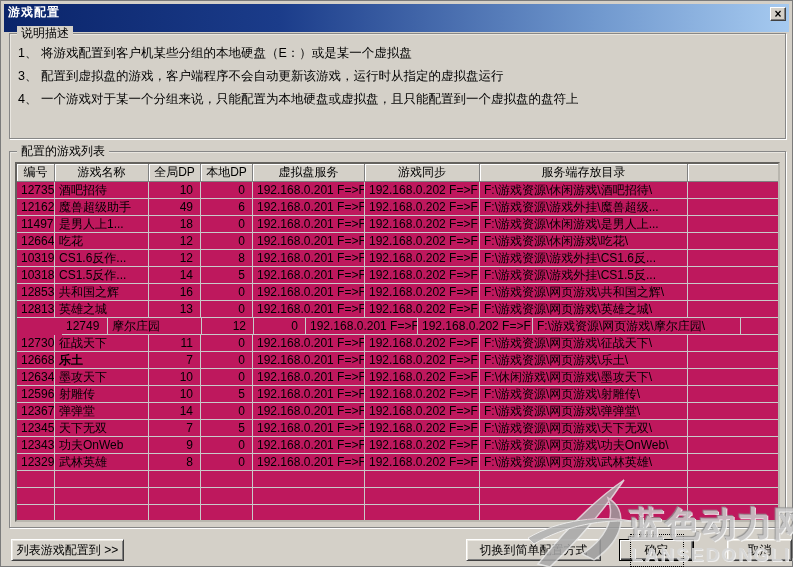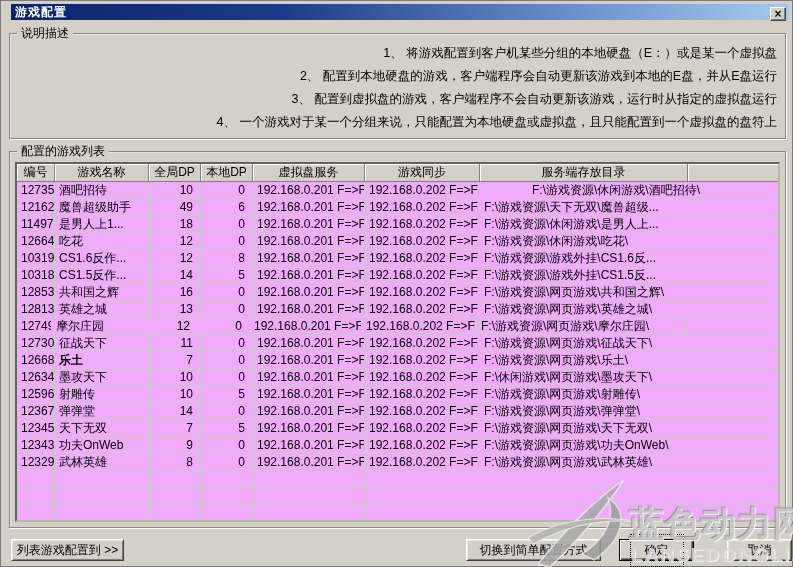--- a/index.html
+++ b/index.html
@@ -3,52 +3,52 @@
 <meta charset="utf-8">
 <style>
   * { margin:0; padding:0; box-sizing:border-box; }
   html,body { width:793px; height:567px; }
   body { font-family:"Liberation Sans", sans-serif; background:#d4d0c8; overflow:hidden; }
 
   .window { position:relative; width:793px; height:567px; background:#d4d0c8;
             border:1px solid #7b7b7b; }
 
   
-  .titlebar { position:absolute; left:10px; top:3px; right:3px; height:16px;
+  .titlebar { position:absolute; left:3px; top:3px; right:3px; height:28px;
               background:linear-gradient(90deg,#0a246a 0%,#1b3c8a 35%,#6f97cd 75%,#a6caf0 100%);
               display:flex; }
   .titlebar-text { color:#ffffff; font-weight:bold; font-size:12px; padding-left:4px;
                    letter-spacing:1px; }
   .close-btn { position:absolute; right:3px; top:3px; width:16px; height:14px;
                background:#d4d0c8; border:1px solid; border-color:#ffffff #404040 #404040 #ffffff;
                box-shadow:inset -1px -1px 0 #808080;
                display:flex; align-items:center; justify-content:center;
                font-size:12px; font-weight:bold; line-height:10px; color:#000; cursor:default; }
 
   
   .groupbox { position:absolute; border:1px solid #878787;
               box-shadow:1px 1px 0 #ffffff, inset 1px 1px 0 #e9e6e0; }
   .groupbox .legend { position:absolute; top:-8px; left:7px; background:#d4d0c8;
                       padding:0 4px; font-size:12px; color:#000; line-height:14px; }
 
-  .desc-group { left:8px; top:32px; width:777px; height:106px;text-align:right; }
-  .desc-list  { position:absolute; left:28px; top:8px; right:8px; }
+  .desc-group { left:8px; top:32px; width:777px; height:106px; }
+  .desc-list  { position:absolute; left:8px; top:8px; right:8px; }
   .inst { font-size:12.5px; color:#000; line-height:23px; white-space:nowrap; }
 
   .list-group { left:8px; top:150px; width:777px; height:377px; }
 
   
   .lv { position:absolute; left:5px; top:10px; width:765px; height:360px;
         background:#ffffff; border:2px inset #b9b6ae; overflow:hidden; }
   .lv-header { display:flex; height:18px; background:#d4d0c8; }
   .hcell { flex:none; font-size:12px; color:#000; text-align:center; line-height:17px;
            background:#d4d0c8; border-right:1px solid #808080; border-bottom:1px solid #808080;
            box-shadow:inset 1px 1px 0 #ffffff; overflow:hidden; white-space:nowrap; cursor:default; }
   .hcell.filler { flex:1; border-right:none; }
-  .lv-row { display:flex; height:17px; background:#f0abfc; }
+  .lv-row { display:flex; height:17px; background:#be185d; }
   .cell { flex:none; font-size:12px; color:#000; line-height:16px; padding-left:4px;
           border-right:1px solid #c9c9c9; border-bottom:1px solid #c9c9c9;
           overflow:hidden; white-space:nowrap; cursor:default; }
   .cell.num { text-align:right; padding-right:7px; padding-left:0; }
   .cell.filler { flex:1; border-right:none; }
 
   
   .btn { position:absolute; top:538px; height:22px; background:#d4d0c8;
          border:1px solid; border-color:#ffffff #404040 #404040 #ffffff;
          box-shadow:inset 1px 1px 0 #ece9e2, inset -1px -1px 0 #808080;
@@ -81,21 +81,20 @@
     <span class="titlebar-text">游戏配置</span>
     <span class="close-btn">
       <span>×</span>
     </span>
   </div>
 
   <div class="groupbox desc-group">
     <span class="legend">说明描述</span>
     <div class="desc-list">
         <div class="inst">1、 将游戏配置到客户机某些分组的本地硬盘（E：）或是某一个虚拟盘</div>
-        <div class="inst">2、 配置到本地硬盘的游戏，客户端程序会自动更新该游戏到本地的E盘，并从E盘运行</div>
         <div class="inst">3、 配置到虚拟盘的游戏，客户端程序不会自动更新该游戏，运行时从指定的虚拟盘运行</div>
         <div class="inst">4、 一个游戏对于某一个分组来说，只能配置为本地硬盘或虚拟盘，且只能配置到一个虚拟盘的盘符上</div>
       </div>
   </div>
 
   <div class="groupbox list-group">
     <span class="legend">配置的游戏列表</span>
     <div class="lv">
       <div class="lv-header">
           <div class="hcell" style="width: 38px;">编号</div>
@@ -108,31 +107,31 @@
           <div class="hcell filler"></div>
         </div>
       <div class="lv-body">
           <div class="lv-row">
             <div class="cell" style="width: 38px;">12735</div>
             <div class="cell" style="width: 94px;">酒吧招待</div>
             <div class="cell num" style="width: 52px;">10</div>
             <div class="cell num" style="width: 52px;">0</div>
             <div class="cell" style="width: 112px;">192.168.0.201 F=&gt;F</div>
             <div class="cell" style="width: 115px;">192.168.0.202 F=&gt;F</div>
-            <div class="cell" style="width: 208px; margin-left: 48px;">F:\游戏资源\休闲游戏\酒吧招待\</div>
+            <div class="cell" style="width: 208px;">F:\游戏资源\休闲游戏\酒吧招待\</div>
             <div class="cell filler"></div>
           </div>
           <div class="lv-row">
             <div class="cell" style="width: 38px;">12162</div>
             <div class="cell" style="width: 94px;">魔兽超级助手</div>
             <div class="cell num" style="width: 52px;">49</div>
             <div class="cell num" style="width: 52px;">6</div>
             <div class="cell" style="width: 112px;">192.168.0.201 F=&gt;F</div>
             <div class="cell" style="width: 115px;">192.168.0.202 F=&gt;F</div>
-            <div class="cell" style="width: 208px;">F:\游戏资源\天下无双\魔兽超级...</div>
+            <div class="cell" style="width: 208px;">F:\游戏资源\游戏外挂\魔兽超级...</div>
             <div class="cell filler"></div>
           </div>
           <div class="lv-row">
             <div class="cell" style="width: 38px;">11497</div>
             <div class="cell" style="width: 94px;">是男人上1...</div>
             <div class="cell num" style="width: 52px;">18</div>
             <div class="cell num" style="width: 52px;">0</div>
             <div class="cell" style="width: 112px;">192.168.0.201 F=&gt;F</div>
             <div class="cell" style="width: 115px;">192.168.0.202 F=&gt;F</div>
             <div class="cell" style="width: 208px;">F:\游戏资源\休闲游戏\是男人上...</div>
@@ -182,21 +181,21 @@
             <div class="cell" style="width: 38px;">12813</div>
             <div class="cell" style="width: 94px;">英雄之城</div>
             <div class="cell num" style="width: 52px;">13</div>
             <div class="cell num" style="width: 52px;">0</div>
             <div class="cell" style="width: 112px;">192.168.0.201 F=&gt;F</div>
             <div class="cell" style="width: 115px;">192.168.0.202 F=&gt;F</div>
             <div class="cell" style="width: 208px;">F:\游戏资源\网页游戏\英雄之城\</div>
             <div class="cell filler"></div>
           </div>
           <div class="lv-row">
-            <div class="cell" style="width: 35px;">12749</div>
+            <div class="cell" style="width: 46px; margin-left: 45px;">12749</div>
             <div class="cell" style="width: 94px;">摩尔庄园</div>
             <div class="cell num" style="width: 52px;">12</div>
             <div class="cell num" style="width: 52px;">0</div>
             <div class="cell" style="width: 112px;">192.168.0.201 F=&gt;F</div>
             <div class="cell" style="width: 115px;">192.168.0.202 F=&gt;F</div>
             <div class="cell" style="width: 208px;">F:\游戏资源\网页游戏\摩尔庄园\</div>
             <div class="cell filler"></div>
           </div>
           <div class="lv-row">
             <div class="cell" style="width: 38px;">12730</div>

